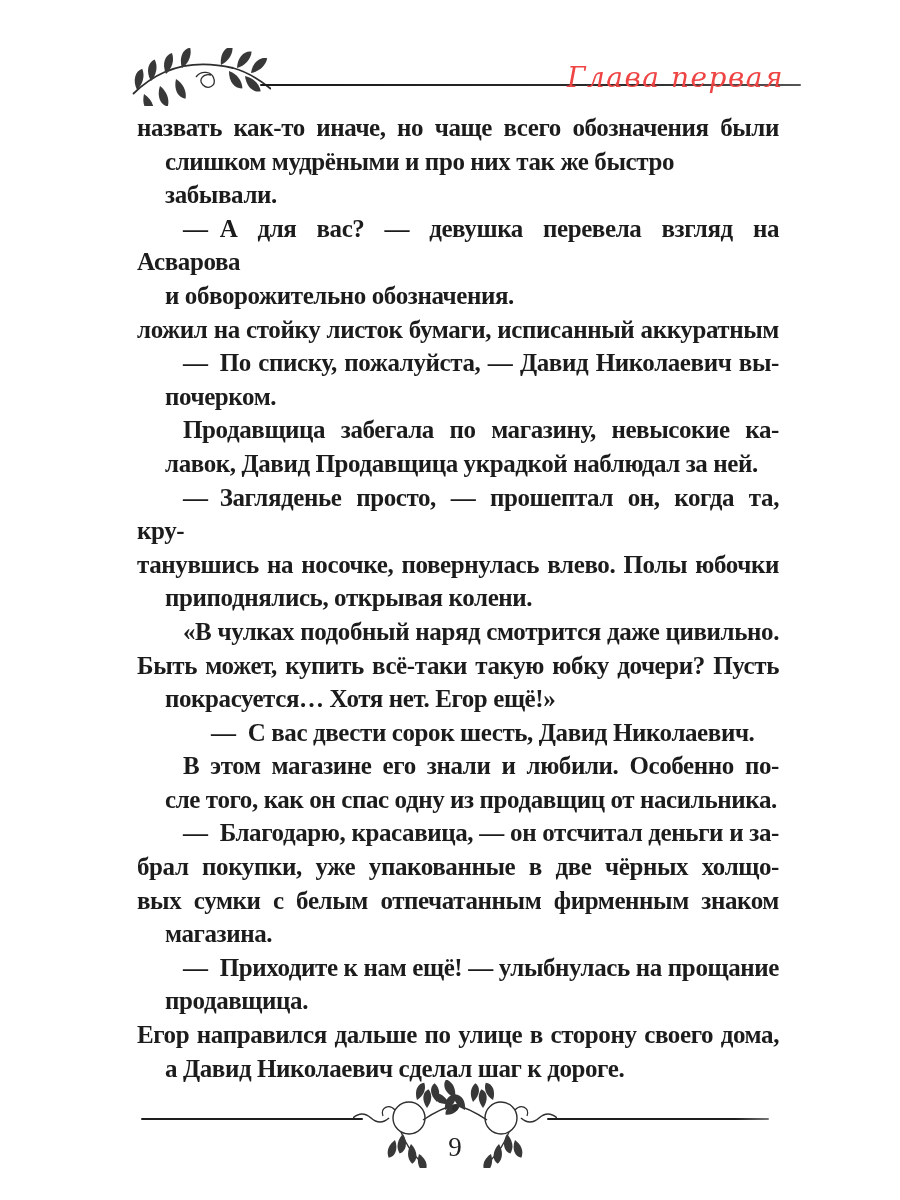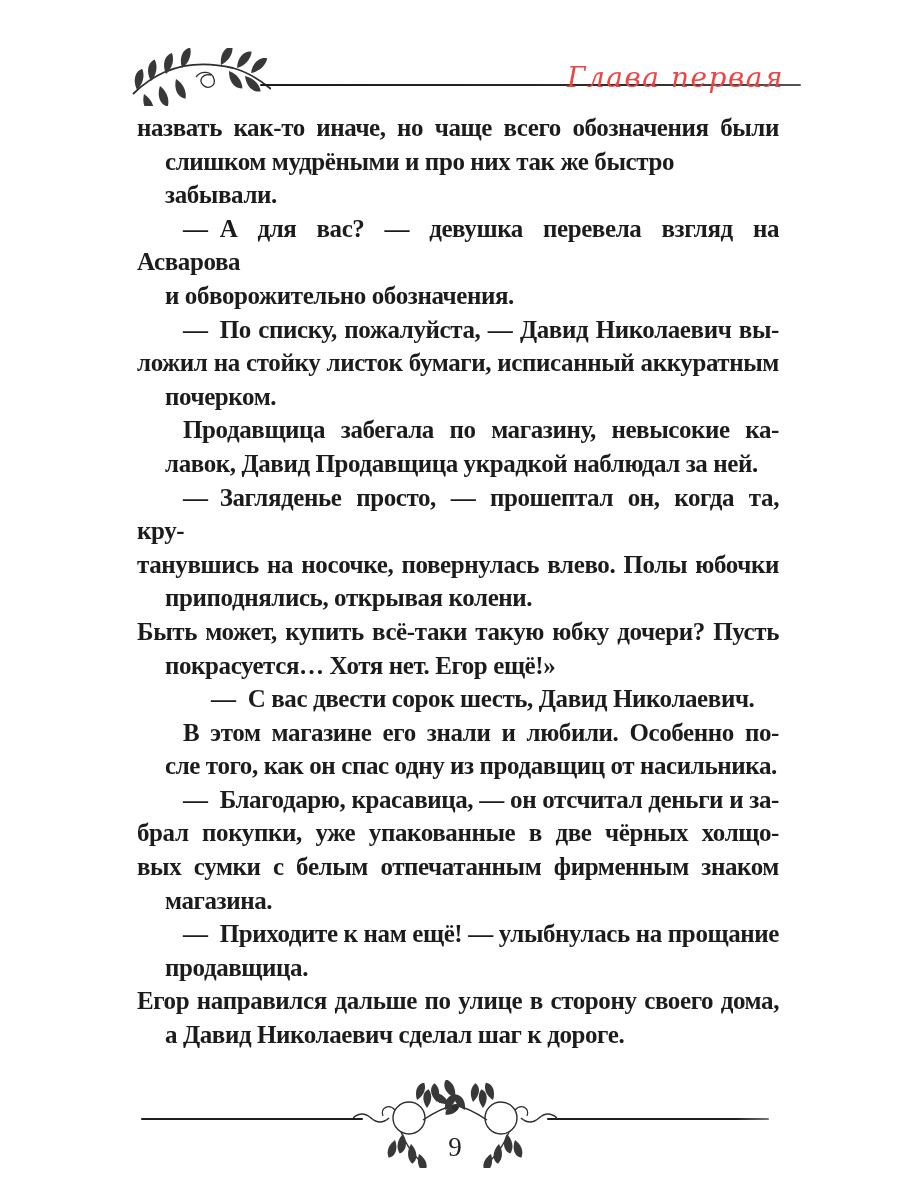--- a/index.html
+++ b/index.html
@@ -117,28 +117,29 @@
 
   <div class="header-rule"></div>
 
   <div class="chapter-title">Глава первая</div>
 
   <div class="text-block">
       <div class="line">назвать как-то иначе, но чаще всего обозначения были</div>
       <div class="line last">слишком мудрёными и про них так же быстро забывали.</div>
       <div class="line indent">— А для вас? — девушка перевела взгляд на Асварова</div>
       <div class="line last">и обворожительно обозначения.</div>
+      <div class="line">ложил на стойку листок бумаги, исписанный аккуратным</div>
       <div class="line indent">— По списку, пожалуйста, — Давид Николаевич вы-</div>
-      <div class="line">ложил на стойку листок бумаги, исписанный аккуратным</div>
       <div class="line last">почерком.</div>
       <div class="line indent">Продавщица забегала по магазину, невысокие ка-</div>
       <div class="line last">лавок, Давид Продавщица украдкой наблюдал за ней.</div>
       <div class="line indent">— Загляденье просто, — прошептал он, когда та, кру-</div>
       <div class="line">танувшись на носочке, повернулась влево. Полы юбочки</div>
       <div class="line last">приподнялись, открывая колени.</div>
+      <div class="line indent">«В чулках подобный наряд смотрится даже цивильно.</div>
       <div class="line">Быть может, купить всё-таки такую юбку дочери? Пусть</div>
       <div class="line last">покрасуется… Хотя нет. Егор ещё!»</div>
       <div class="line last indent">— С вас двести сорок шесть, Давид Николаевич.</div>
       <div class="line indent">В этом магазине его знали и любили. Особенно по-</div>
       <div class="line last">сле того, как он спас одну из продавщиц от насильника.</div>
       <div class="line indent">— Благодарю, красавица, — он отсчитал деньги и за-</div>
       <div class="line">брал покупки, уже упакованные в две чёрных холщо-</div>
       <div class="line">вых сумки с белым отпечатанным фирменным знаком</div>
       <div class="line last">магазина.</div>
       <div class="line indent">— Приходите к нам ещё! — улыбнулась на прощание</div>

